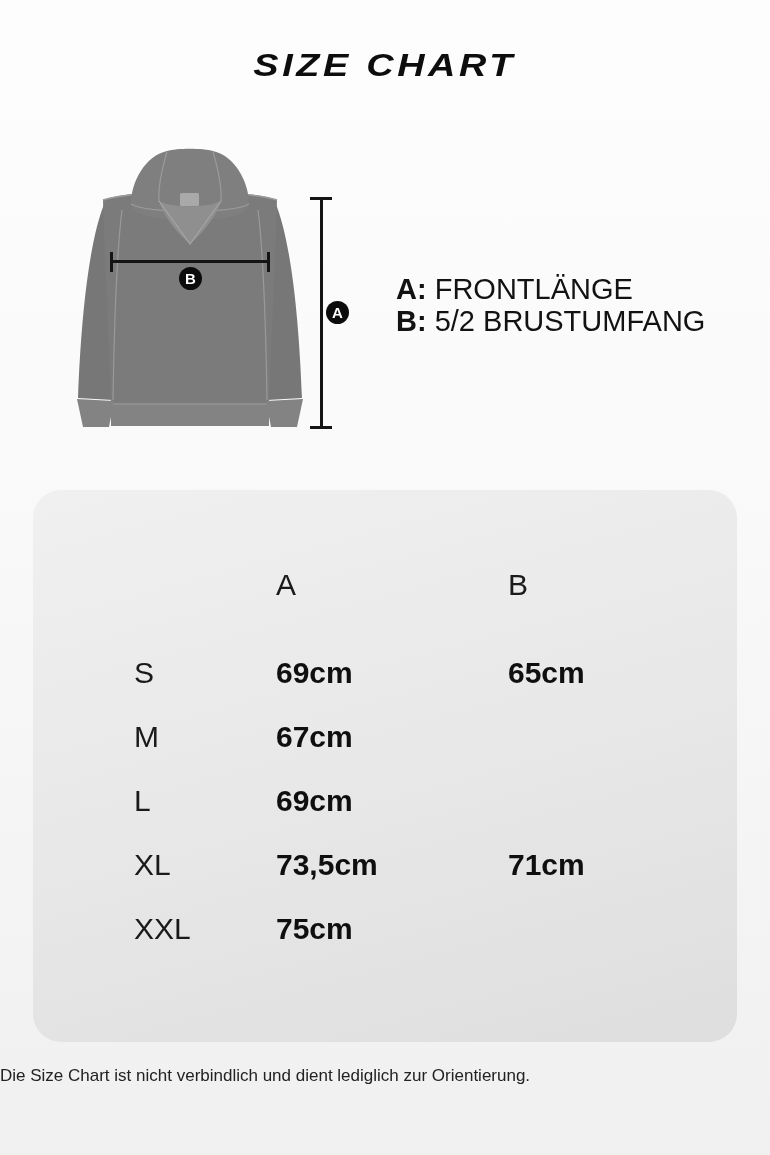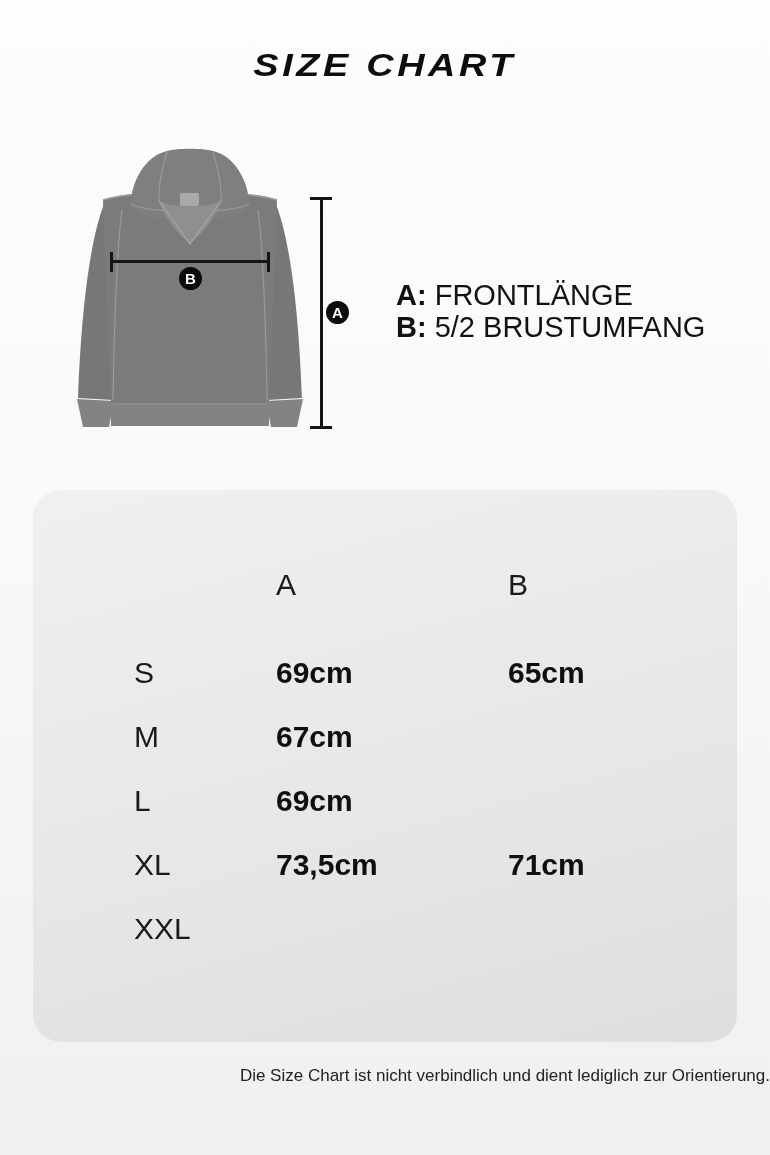--- a/index.html
+++ b/index.html
@@ -60,21 +60,21 @@
     align-items: center;
     justify-content: center;
     line-height: 1;
   }
   .badge-a { left: 326px; top: 301px; }
   .badge-b { left: 179px; top: 267px; }
 
   
   .legend {
     position: absolute;
-    left: 396px; top: 279px;
+    left: 396px; top: 273px;
     font-size: 29px;
     line-height: 32px;
     color: #121212;
     white-space: nowrap;
   }
   .legend .key { font-weight: 700; }
 
   
   .card {
     position: absolute;
@@ -95,21 +95,21 @@
   .trow.head { margin-bottom: 24px; }
   .trow .size { font-weight: 400; color: #1a1a1a; }
   .trow .val  { font-weight: 700; color: #0f0f0f; }
   .trow.head .col { font-weight: 400; color: #1a1a1a; }
 
   
   .footer {
     position: absolute;
     left: 0; top: 1066px;
     width: 100%;
-    text-align: right;
+    text-align: left;
     font-size: 17px;
     color: #222222;
   }
 </style>
 </head>
 <body>
 
 <div class="title-wrap">
   <div class="title">SIZE CHART</div>
 </div>
@@ -187,16 +187,17 @@
     <span class="size">L</span>
     <span class="val">69cm</span>
   </div>
   <div class="trow">
     <span class="size">XL</span>
     <span class="val">73,5cm</span>
     <span class="val">71cm</span>
   </div>
   <div class="trow">
     <span class="size">XXL</span>
+    <span class="val">75cm</span>
   </div>
 </div>
 
 <div class="footer">Die Size Chart ist nicht verbindlich und dient lediglich zur Orientierung.</div>
 
 </body></html>

